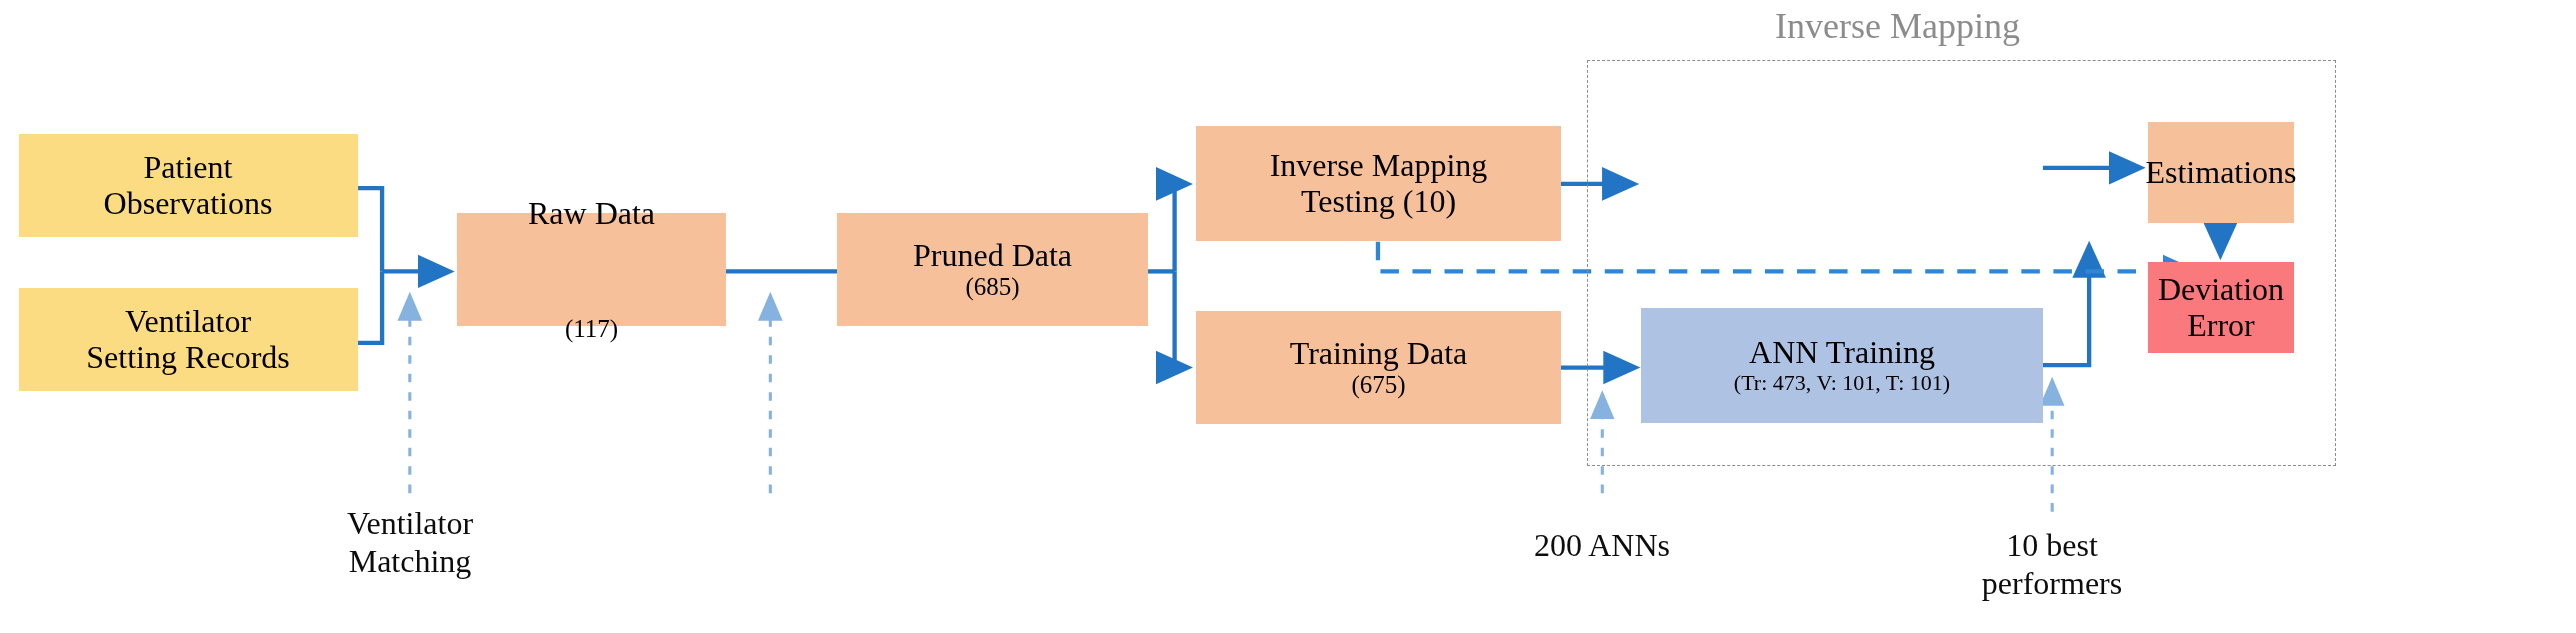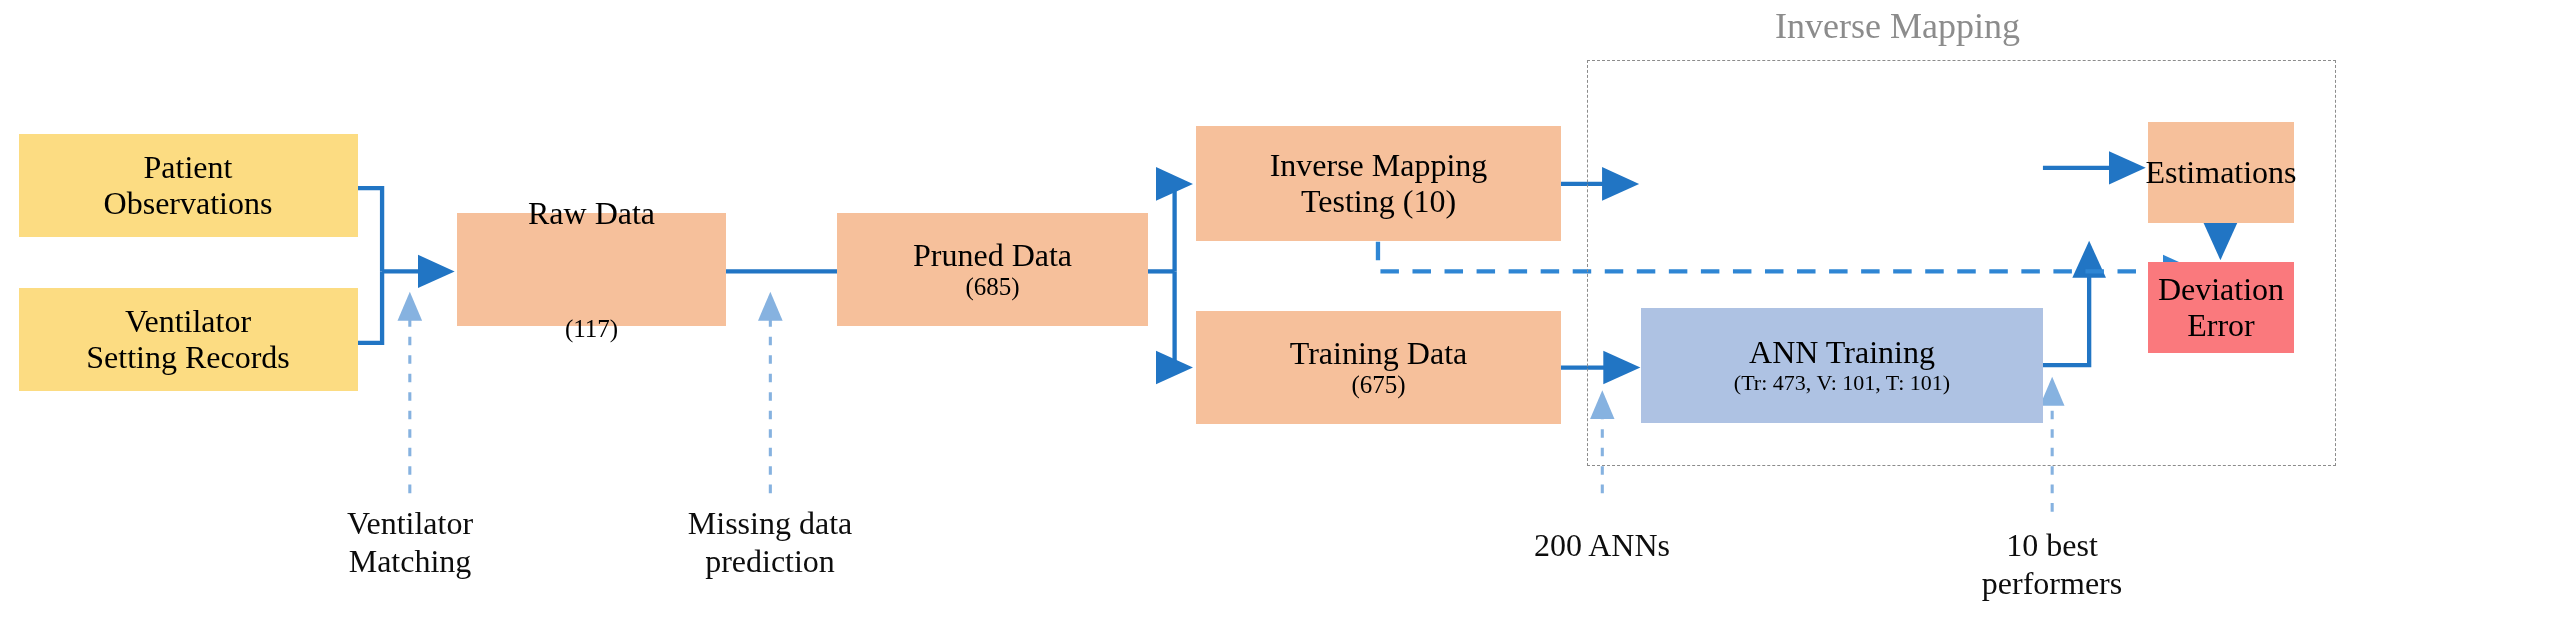--- a/index.html
+++ b/index.html
@@ -114,24 +114,20 @@
   <div class="box" style="left:2148px;top:262px;width:146px;height:91px;background:#fa797d;font-size:32px;">
     <span class="l1">Deviation</span>
     <span class="l2">Error</span>
   </div>
 
   <div class="lbl" style="left:256px;top:505px;width:308px;font-size:32px;">
     <div>Ventilator</div>
     <div>Matching</div>
   </div>
 
-  <div class="lbl" style="left:616px;top:505px;width:308px;font-size:32px;">
-    <div>Missing data</div>
-    <div>prediction</div>
-  </div>
 
   <div class="lbl" style="left:1448px;top:527px;width:308px;font-size:32px;">
     <div>200 ANNs</div>
   </div>
 
   <div class="lbl" style="left:1898px;top:527px;width:308px;font-size:32px;">
     <div>10 best</div>
     <div>performers</div>
   </div>
 

